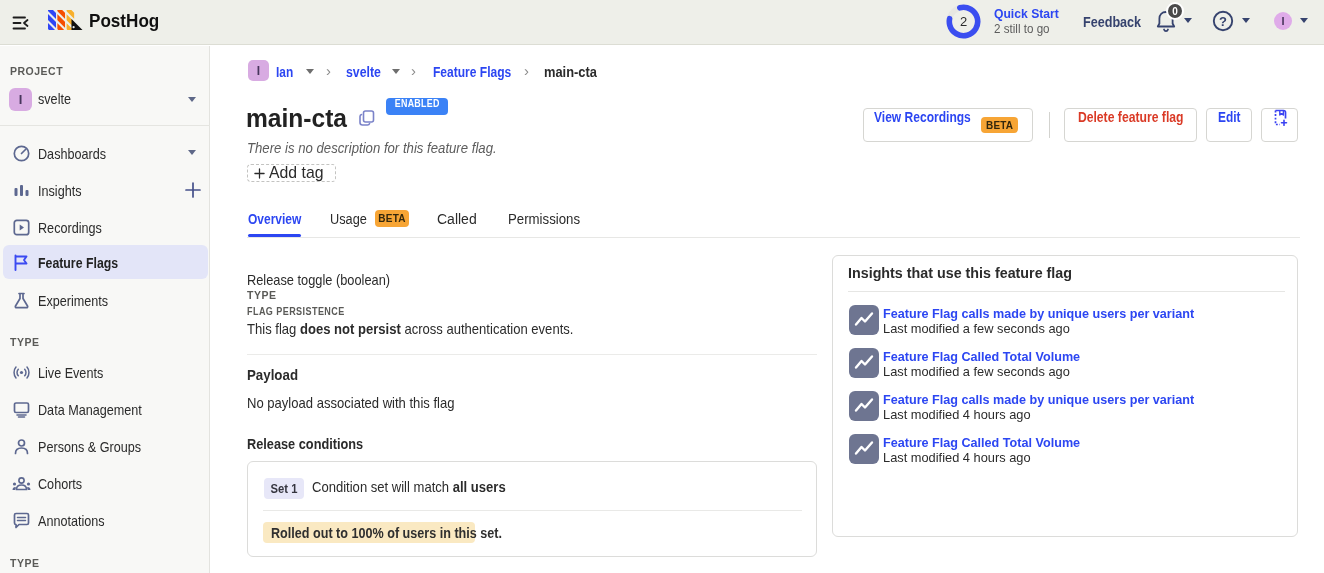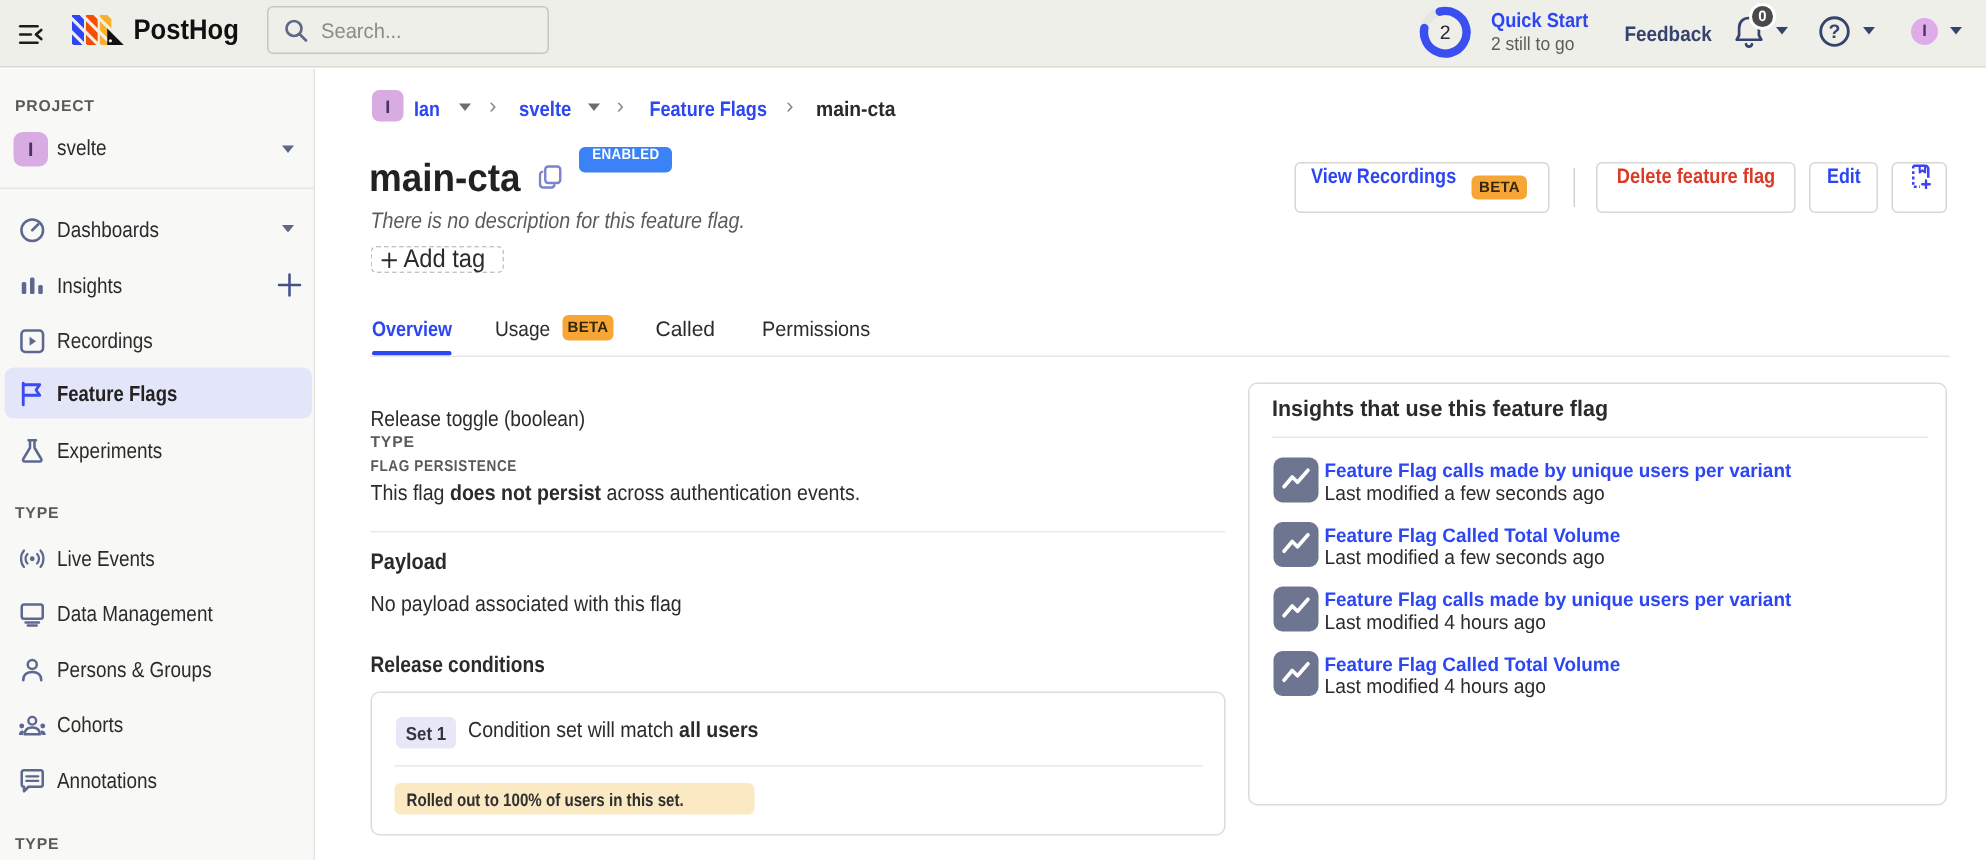--- a/index.html
+++ b/index.html
@@ -65,22 +65,22 @@
   #tabline { position:absolute; left:247px; top:237px; width:1053px; height:1px; background:#e7e7e5; }
   .mini-label { position:absolute; font-size:10.5px; font-weight:700; color:#5a5a57; letter-spacing:0.5px;
     white-space:nowrap; }
   .body-text { position:absolute; font-size:14.5px; color:#2b2b2b; transform-origin:0 0; white-space:nowrap; }
   .bold15 { position:absolute; font-size:15px; font-weight:700; color:#2b2b2b; transform-origin:0 0; white-space:nowrap; }
   #relbox { position:absolute; left:247px; top:461px; width:570px; height:96px;
     border:1px solid #dcdcda; border-radius:6px; background:#fff; }
   #set1 { position:absolute; left:16px; top:16px; width:40px; height:21px; background:#e7e7f8;
     border-radius:4px; font-size:12.5px; font-weight:700; color:#35353f;
     display:flex; align-items:center; justify-content:center; }
-  #rollout { position:absolute; left:15px; top:60px; width:240px; height:21px; padding:0 8px; background:#fae9c2;
-    border-radius:4px; font-size:12px; font-weight:700; color:#2f2f2f; display:flex; align-items:center; }
+  #rollout { position:absolute; left:15px; top:60px; width:212px; height:21px; padding:0 8px; background:#fae9c2;
+    border-radius:4px; font-size:15px; font-weight:700; color:#2f2f2f; display:flex; align-items:center; }
   #card { position:absolute; left:832px; top:255px; width:466px; height:282px;
     border:1px solid #dcdcda; border-radius:6px; background:#fff; }
   #card h3 { position:absolute; left:15px; top:8px; font-size:15px; font-weight:700; color:#2b2b2b;
     transform:scaleX(0.953); transform-origin:0 0; white-space:nowrap; }
   #card .divider { position:absolute; left:15px; top:35px; width:437px; height:1px; background:#e6e6e4; }
   .insight-row { position:absolute; left:16px; width:440px; height:38px; }
   .insight-icon { position:absolute; left:0; top:1px; width:30px; height:30px; border-radius:6px; background:#6e7591; }
   .insight-title { position:absolute; left:34px; top:2px; font-size:13px; font-weight:700; color:#2c46f2;
     line-height:16px; transform:scaleX(0.97); transform-origin:0 0; white-space:nowrap; }
   .insight-sub { position:absolute; left:34px; top:16px; font-size:13.5px; color:#2b2b2b;
@@ -122,27 +122,20 @@
       </g>
     <g clip-path="url(#c2)" fill="#f8b02c">
         <path d="M18.4 -5 L26.4 3 L26.4 9 L18.4 1 Z"></path>
         <path d="M18.4 4 L26.4 12 L26.4 18 L18.4 10 Z"></path>
         <path d="M18.4 13 L26.4 21 L26.4 27 L18.4 19 Z"></path>
       </g>
     <path d="M23.5 9 L23.5 20 L34.5 20 Z" fill="#111"></path>
     <circle cx="25.6" cy="17.2" r="1.1" fill="#eeefe9"></circle>
   </svg>
   <div id="logotext">PostHog</div>
-  <div id="search">
-    <svg style="margin-left:10px;" width="17" height="17" viewBox="0 0 17 17">
-      <circle cx="7" cy="7" r="5" fill="none" stroke="#5e6888" stroke-width="1.8"></circle>
-      <path d="M11 11 L15 15" stroke="#5e6888" stroke-width="1.8" stroke-linecap="round"></path>
-    </svg>
-    <span>Search...</span>
-  </div>
   <svg class="abs" style="left:946px; top:4px;" width="35" height="35" viewBox="0 0 35 35">
     <circle cx="17.5" cy="17.5" r="14.2" fill="none" stroke="#e7e7e2" stroke-width="5.6"></circle>
     <circle cx="17.5" cy="17.5" r="14.2" fill="none" stroke="#3b4ef0" stroke-width="5.6" stroke-dasharray="73 16.2" stroke-dashoffset="0" stroke-linecap="round" transform="rotate(-105 17.5 17.5)"></circle>
     <text x="17.5" y="22" text-anchor="middle" font-size="13" fill="#2b2b2b" font-family="Liberation Sans">2</text>
   </svg>
   <div id="qs-text">
       <div class="l1">Quick Start</div>
       <div class="l2">2 still to go</div>
     </div>
   <div id="feedback">Feedback</div>

